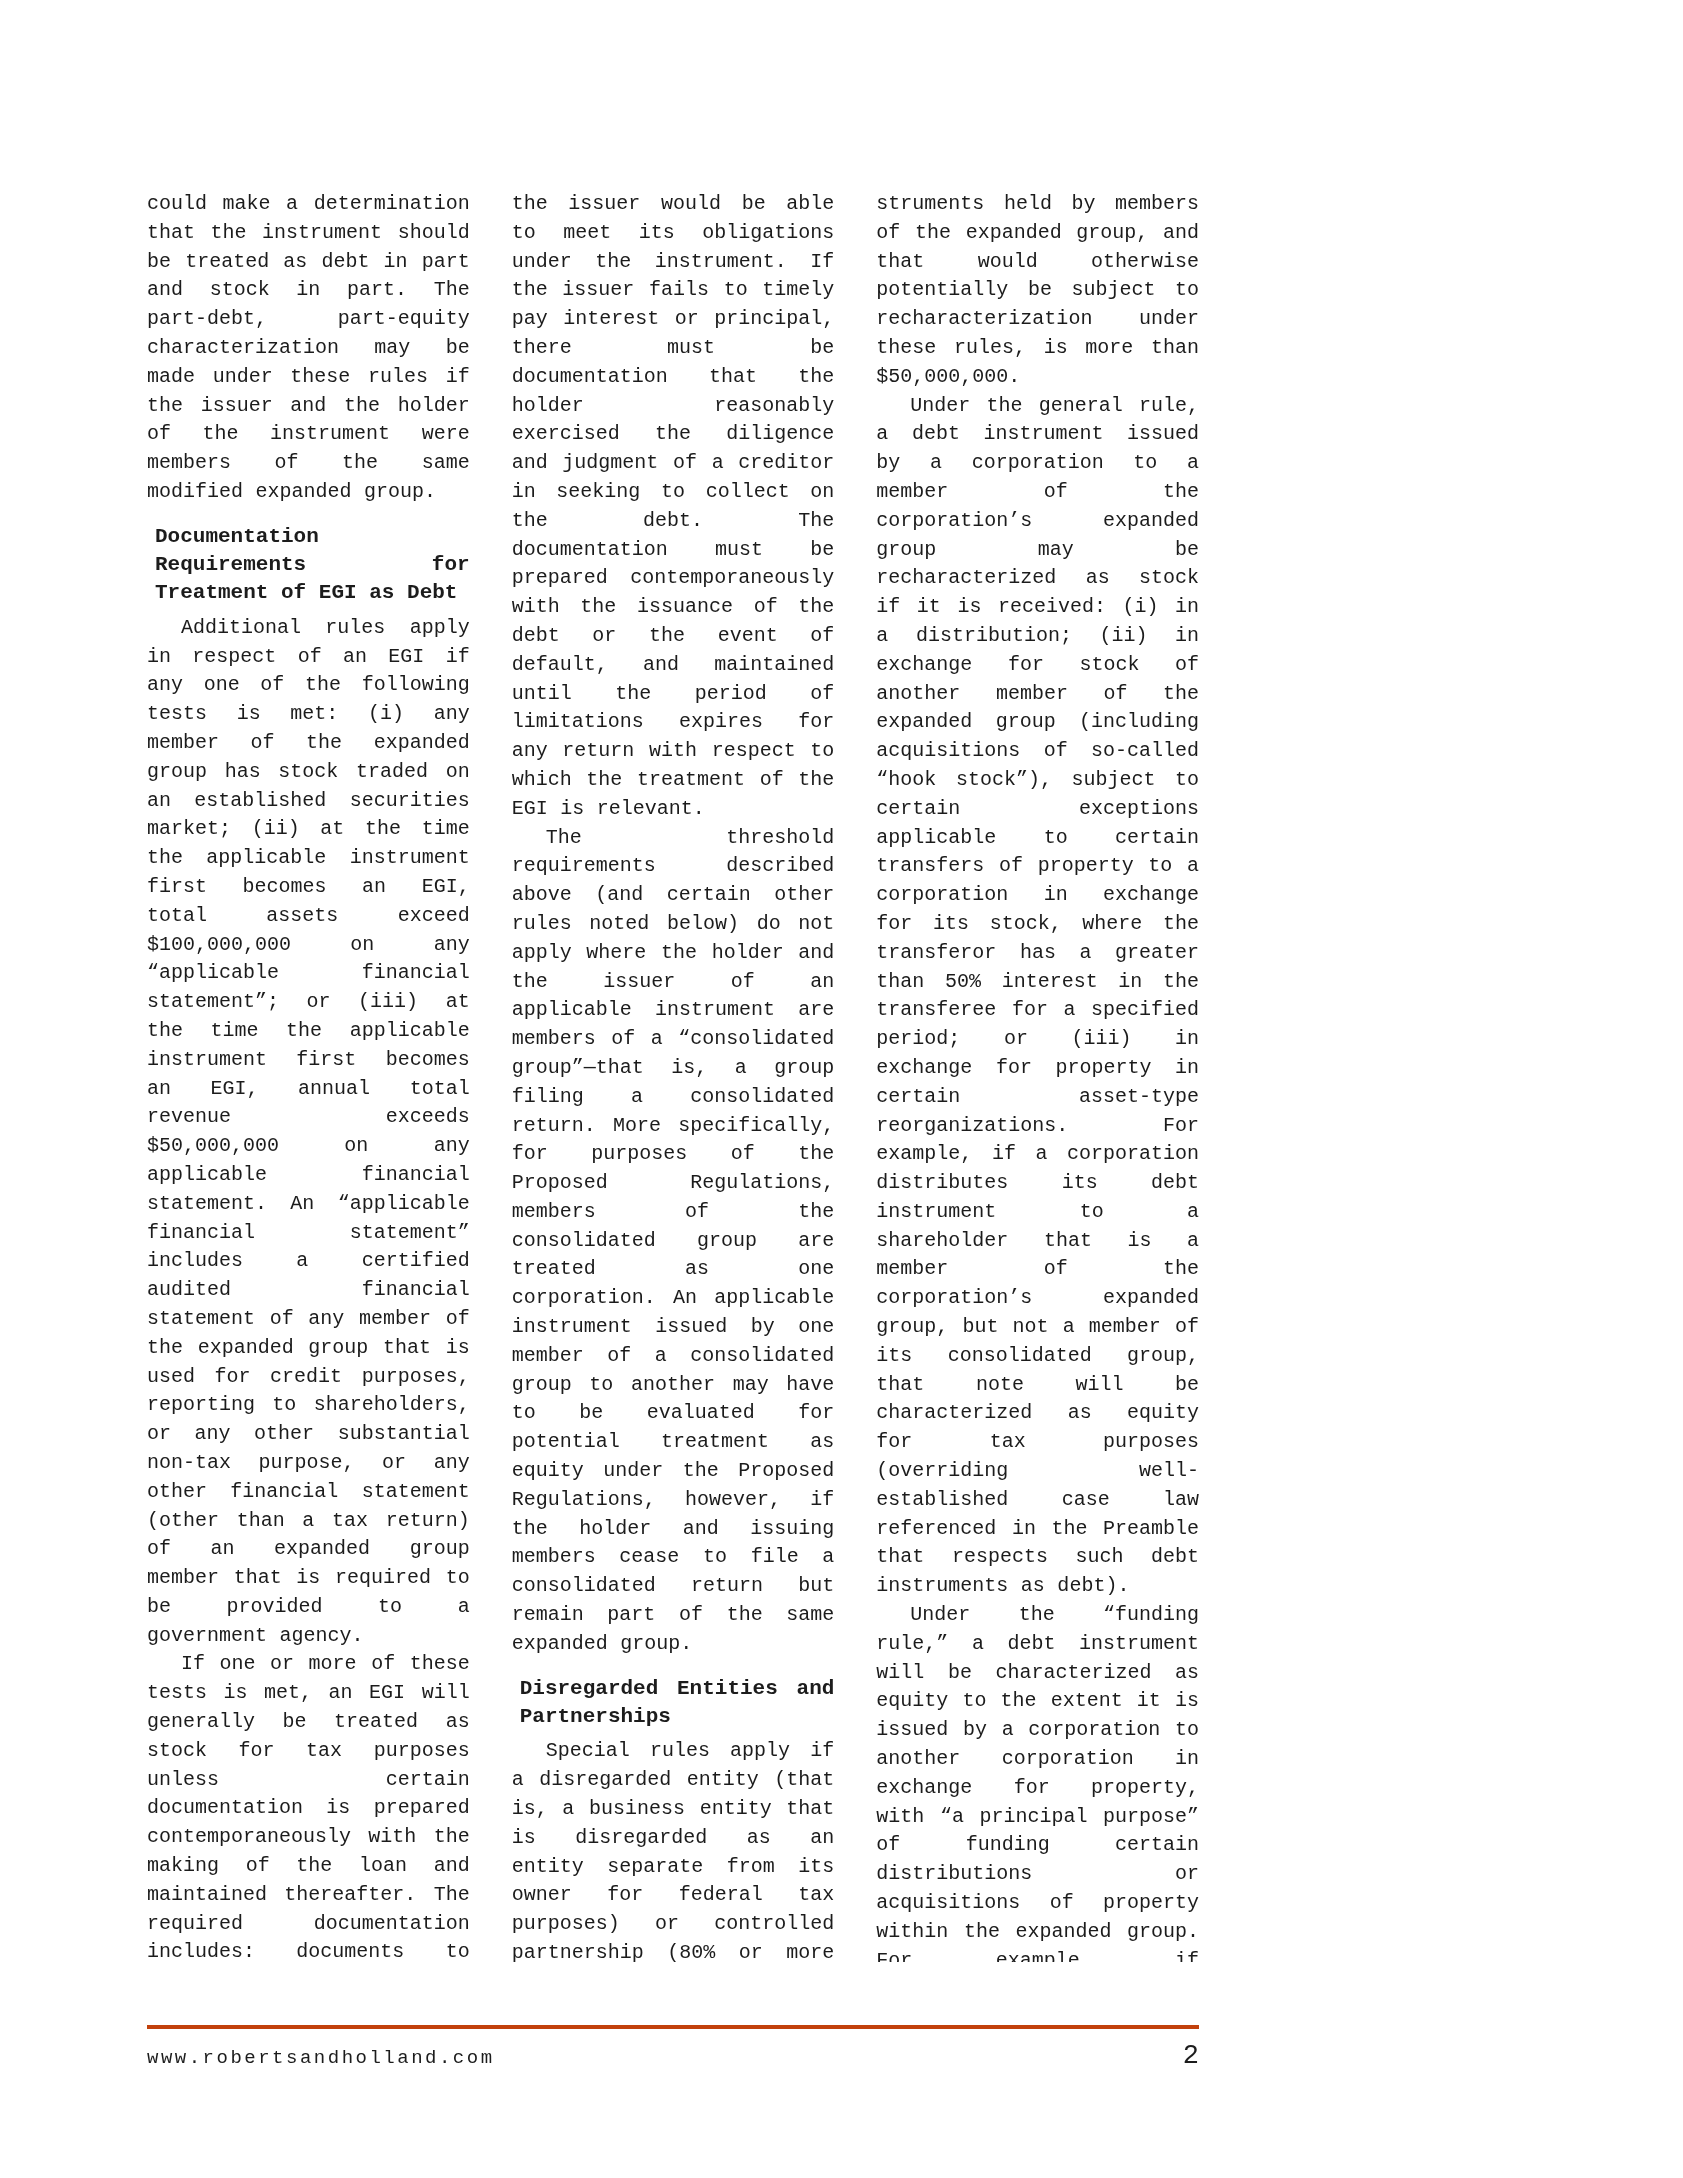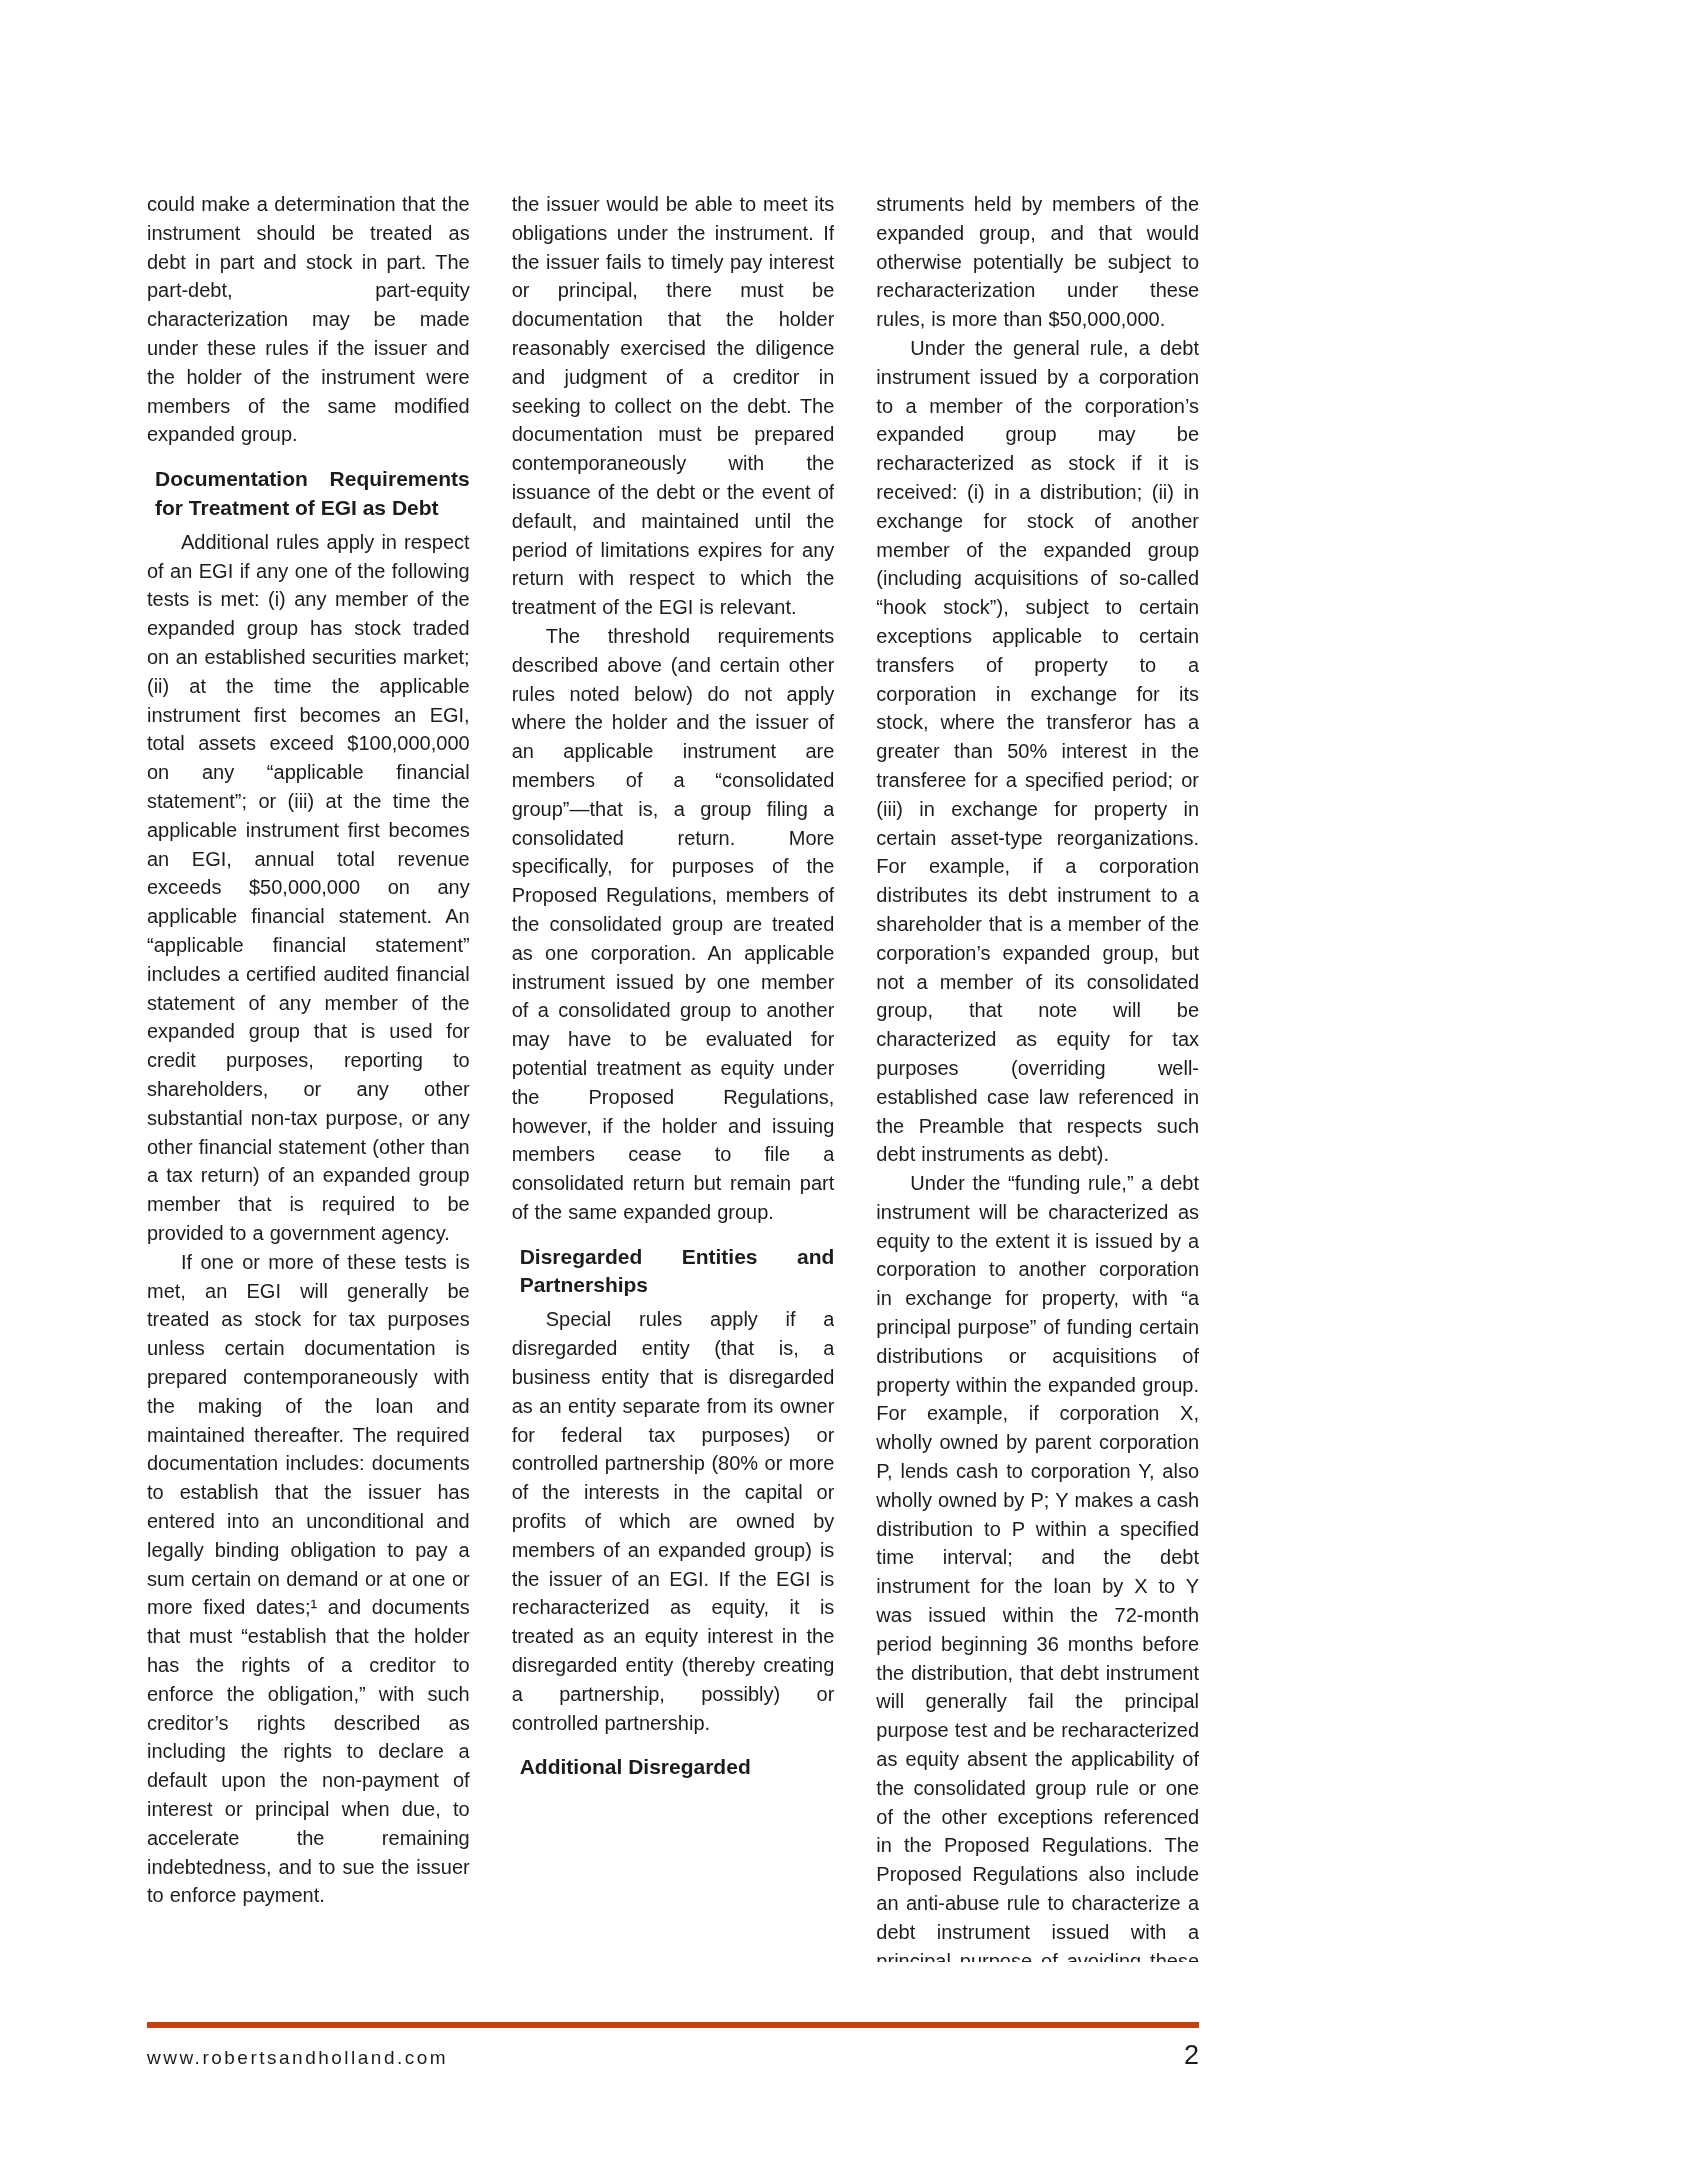--- a/index.html
+++ b/index.html
@@ -6,21 +6,21 @@
     margin: 0;
     padding: 0;
     background: #ffffff;
   }
   .page {
     position: relative;
     width: 1346px;
     height: 2178px;
     background: #ffffff;
     color: #1c1c1c;
-    font-family: Liberation Sans, sans-serif;
+    font-family: Liberation Mono, monospace;
     overflow: hidden;
     box-sizing: border-box;
   }
   .columns {
     position: absolute;
     top: 190px;
     left: 147px;
     right: 147px;
     height: 1772px;
     display: flex;
@@ -48,21 +48,21 @@
     font-size: 21px;
     line-height: 1.35;
     font-weight: bold;
     text-align: justify;
   }
   .footer {
     position: absolute;
     left: 147px;
     right: 147px;
     bottom: 107px;
-    border-top: 6px solid #c2410c;
+    border-top: 4px solid #c2410c;
     padding-top: 12px;
     display: flex;
     justify-content: space-between;
     align-items: baseline;
   }
   .footer-url {
     font-size: 19px;
     letter-spacing: 2.5px;
     color: #1c1c1c;
   }

